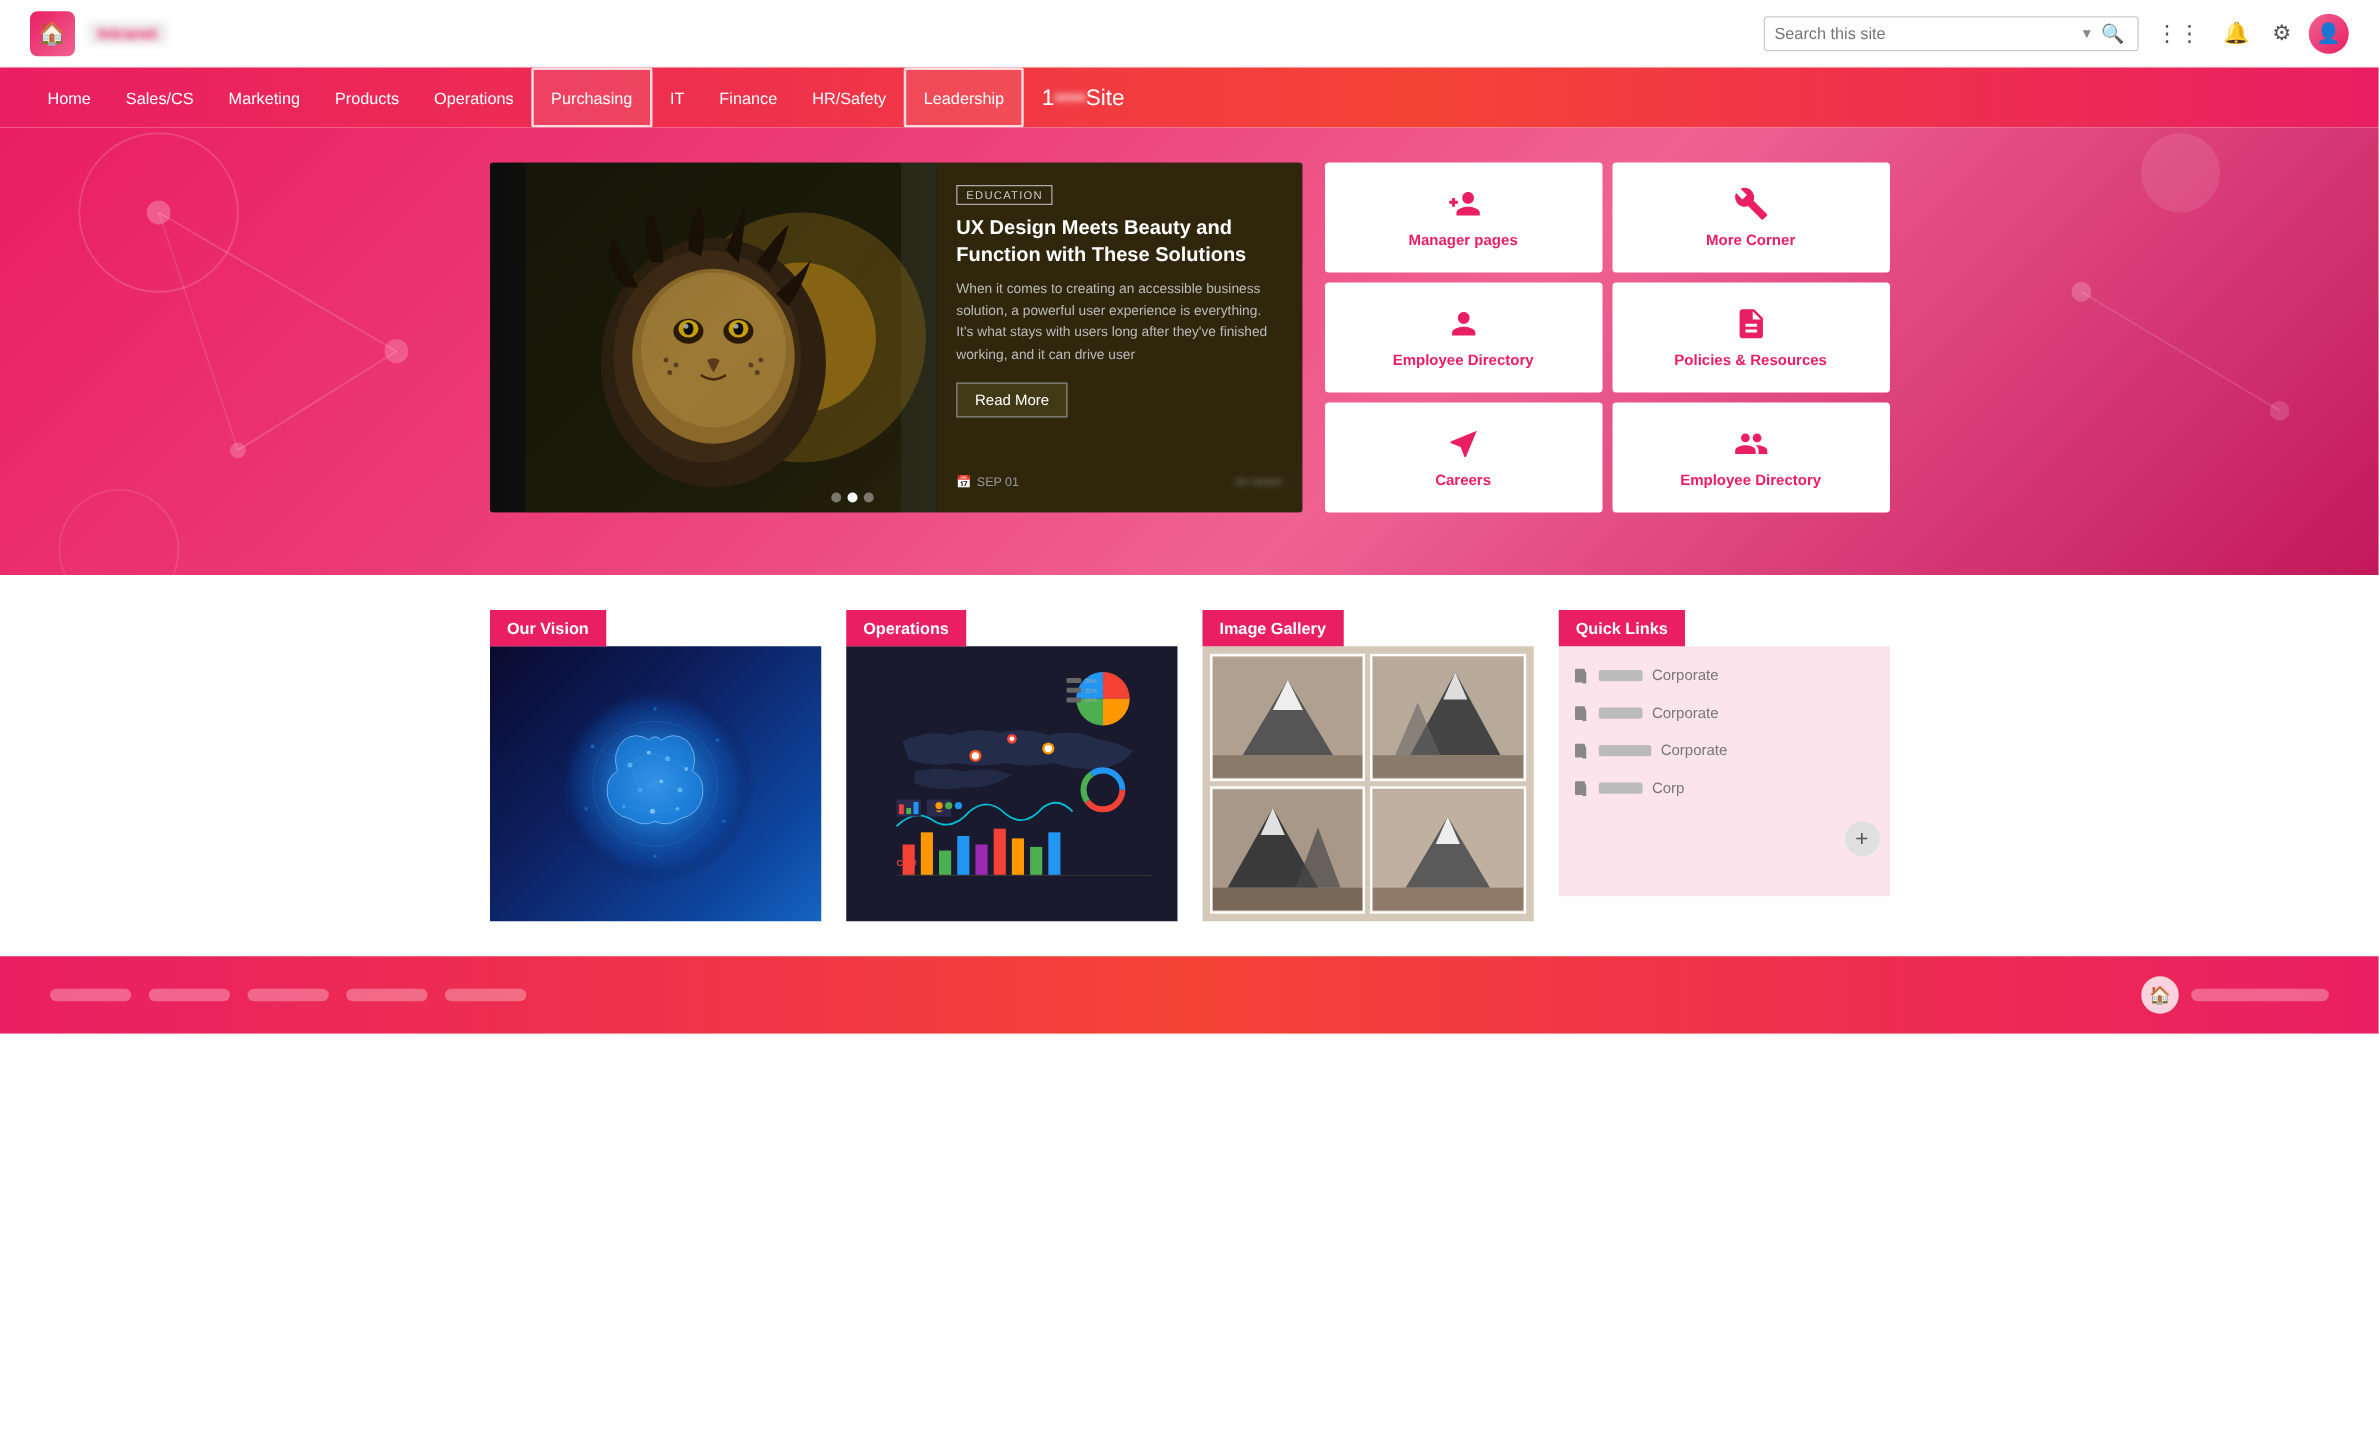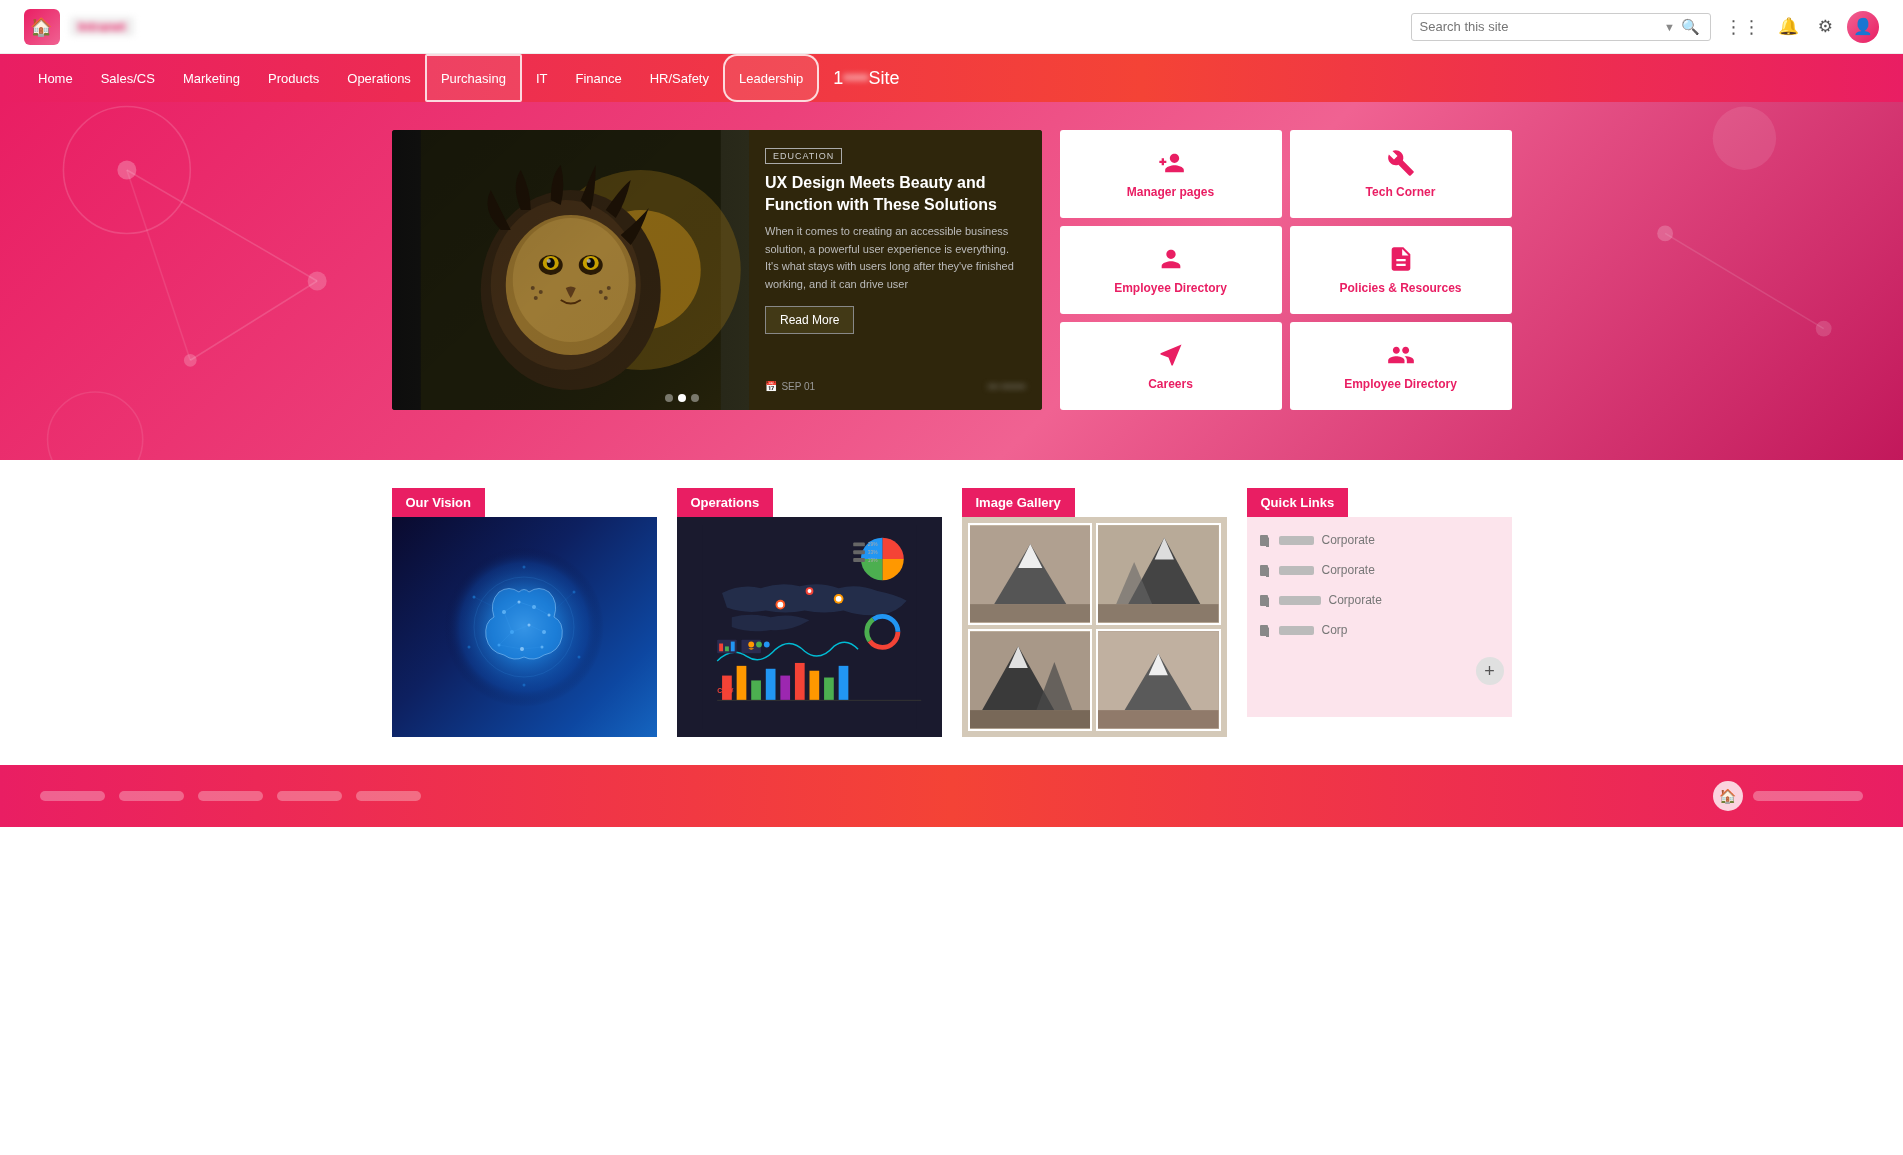--- a/index.html
+++ b/index.html
@@ -30,21 +30,21 @@
 <nav style="background:linear-gradient(90deg,#e91e63 0%,#f44336 60%,#e91e63 100%);display:flex;align-items:center;padding:0 24px;height:48px;">
   <a style="color:#fff;font-size:13px;padding:0 14px;cursor:pointer;height:48px;display:flex;align-items:center;text-decoration:none;">Home</a>
   <a style="color:#fff;font-size:13px;padding:16px 14px;cursor:pointer;height:48px;display:flex;align-items:center;text-decoration:none;">Sales/CS</a>
   <a style="color:#fff;font-size:13px;padding:0 14px;cursor:pointer;height:48px;display:flex;align-items:center;text-decoration:none;">Marketing</a>
   <a style="color:#fff;font-size:13px;padding:0 14px;cursor:pointer;height:48px;display:flex;align-items:center;text-decoration:none;">Products</a>
   <a style="color:#fff;font-size:13px;padding:0 14px;cursor:pointer;height:48px;display:flex;align-items:center;text-decoration:none;">Operations</a>
   <a style="color:#fff;font-size:13px;padding:0 14px;cursor:pointer;height:48px;display:flex;align-items:center;text-decoration:none;border:2px solid rgba(255,255,255,0.8);border-radius:2px;background:rgba(255,255,255,0.1);">Purchasing</a>
   <a style="color:#fff;font-size:13px;padding:0 14px;cursor:pointer;height:48px;display:flex;align-items:center;text-decoration:none;">IT</a>
   <a style="color:#fff;font-size:13px;padding:0 14px;cursor:pointer;height:48px;display:flex;align-items:center;text-decoration:none;">Finance</a>
   <a style="color:#fff;font-size:13px;padding:0 14px;cursor:pointer;height:48px;display:flex;align-items:center;text-decoration:none;">HR/Safety</a>
-  <a style="color:#fff;font-size:13px;padding:0 14px;cursor:pointer;height:48px;display:flex;align-items:center;text-decoration:none;border:2px solid rgba(255,255,255,0.8);border-radius:14px;background:rgba(255,255,255,0.1);">Leadership</a>
+  <a style="color:#fff;font-size:13px;padding:0 14px;cursor:pointer;height:48px;display:flex;align-items:center;text-decoration:none;border:2px solid rgba(255,255,255,0.8);border-radius:2px;background:rgba(255,255,255,0.1);">Leadership</a>
   <a style="color:#fff;font-size:18px;padding:0 14px;cursor:pointer;height:48px;display:flex;align-items:center;text-decoration:none;">1<span style="filter:blur(3px);">••••</span> Site</a>
 </nav>
 
 <div style="background:linear-gradient(135deg,#e91e63 0%,#ec407a 35%,#f06292 60%,#c2185b 100%);padding:28px 0 50px 0;position:relative;overflow:hidden;">
 
   <svg style="position:absolute;inset:0;width:100%;height:100%;pointer-events:none;" viewBox="0 0 1200 300" preserveAspectRatio="xMidYMid slice">
     <circle cx="80" cy="80" r="40" fill="none" stroke="rgba(255,255,255,0.15)" stroke-width="1"></circle>
     <circle cx="80" cy="80" r="6" fill="rgba(255,255,255,0.25)"></circle>
     <circle cx="200" cy="150" r="6" fill="rgba(255,255,255,0.2)"></circle>
     <circle cx="120" cy="200" r="4" fill="rgba(255,255,255,0.2)"></circle>
@@ -139,21 +139,21 @@
         <svg width="28" height="28" viewBox="0 0 24 24" fill="#e91e63">
             <path d="M15 12c2.21 0 4-1.79 4-4s-1.79-4-4-4-4 1.79-4 4 1.79 4 4 4zm-9-2V8H4v2H2v2h2v2h2v-2h2v-2H6zm9 4c-2.67 0-8 1.34-8 4v2h16v-2c0-2.66-5.33-4-8-4z"></path>
           </svg>
         <span style="color:#e91e63;font-size:12px;font-weight:600;text-align:center;">Manager pages</span>
       </div>
 
       <div style="background:#fff;border-radius:3px;padding:18px 10px;display:flex;flex-direction:column;align-items:center;justify-content:center;gap:8px;cursor:pointer;min-height:88px;">
         <svg width="28" height="28" viewBox="0 0 24 24" fill="#e91e63">
             <path d="M22.7 19l-9.1-9.1c.9-2.3.4-5-1.5-6.9-2-2-5-2.4-7.4-1.3L9 6 6 9 1.6 4.7C.4 7.1.9 10.1 2.9 12.1c1.9 1.9 4.6 2.4 6.9 1.5l9.1 9.1c.4.4 1 .4 1.4 0l2.3-2.3c.5-.4.5-1.1.1-1.4z"></path>
           </svg>
-        <span style="color:#e91e63;font-size:12px;font-weight:600;text-align:center;">Tech Corner</span>
+        <span style="color:#e91e63;font-size:12px;font-weight:600;text-align:center;">More Corner</span>
       </div>
 
       <div style="background:#fff;border-radius:3px;padding:18px 10px;display:flex;flex-direction:column;align-items:center;justify-content:center;gap:8px;cursor:pointer;min-height:88px;">
         <svg width="28" height="28" viewBox="0 0 24 24" fill="#e91e63">
             <path d="M12 12c2.21 0 4-1.79 4-4s-1.79-4-4-4-4 1.79-4 4 1.79 4 4 4zm0 2c-2.67 0-8 1.34-8 4v2h16v-2c0-2.66-5.33-4-8-4z"></path>
           </svg>
         <span style="color:#e91e63;font-size:12px;font-weight:600;text-align:center;">Employee Directory</span>
       </div>
 
       <div style="background:#fff;border-radius:3px;padding:18px 10px;display:flex;flex-direction:column;align-items:center;justify-content:center;gap:8px;cursor:pointer;min-height:88px;">

